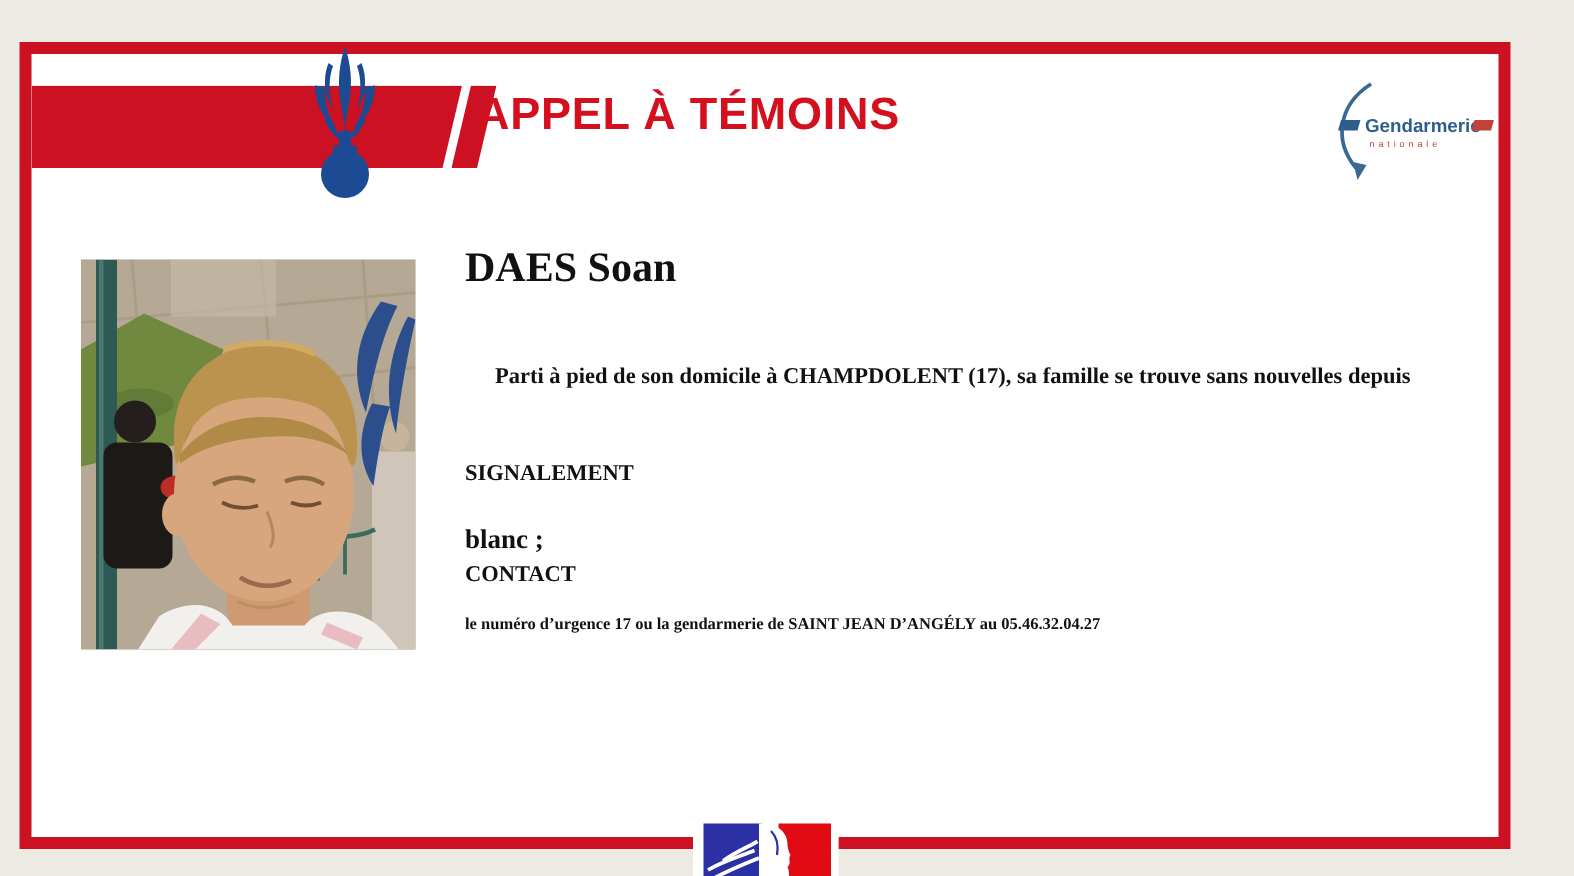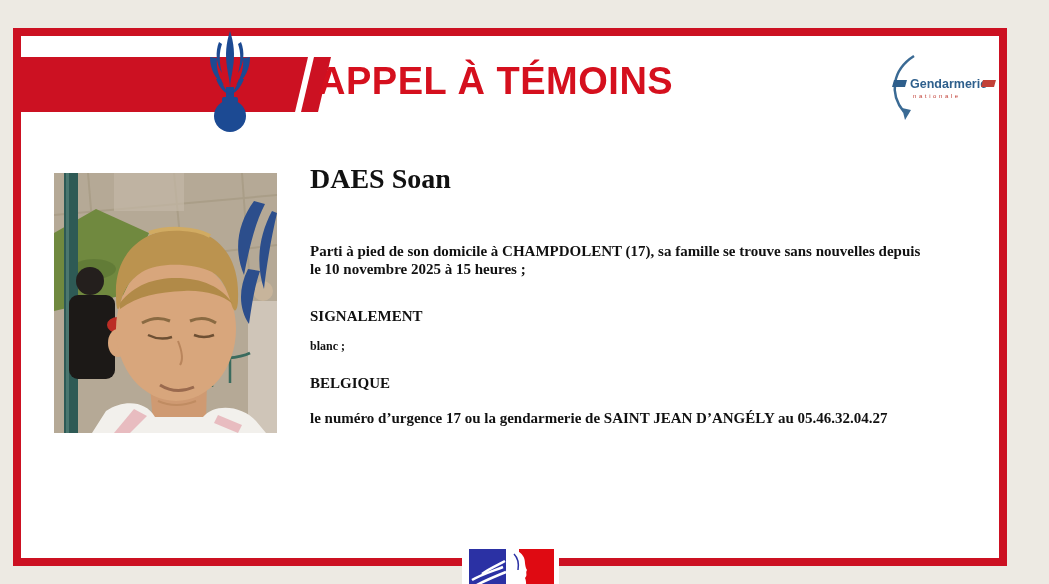--- a/index.html
+++ b/index.html
@@ -19,41 +19,41 @@
     clip-path:polygon(0 0,100% 0,calc(100% - 13px) 100%,0 100%);
   }
   .banner-slash{
     position:absolute;left:301px;top:57px;width:31px;height:55px;
     background:#cc1122;
     clip-path:polygon(13px 0,30px 0,17px 100%,0 100%);
   }
   .flame{position:absolute;left:203px;top:29px;width:55px;height:105px;}
   .title{
     position:absolute;left:318px;top:60px;
-    font-size:38px;font-weight:bold;color:#d5101e;letter-spacing:.5px;
+    font-size:30px;font-weight:bold;color:#d5101e;letter-spacing:.5px;
     white-space:nowrap;
   }
   .gn-logo{position:absolute;left:884px;top:50px;width:114px;height:80px;}
   .photo{
     position:absolute;left:54px;top:173px;width:223px;height:260px;
     overflow:hidden;background:#b3a795;
   }
   .textcol{position:absolute;left:0;top:0;width:910px;height:584px;
     font-family:"Liberation Serif",serif;font-weight:bold;color:#111;}
   .textcol > div{position:absolute;left:310px;white-space:nowrap;}
   .t-name{top:163px;font-size:28px;}
   .t-birth{top:193px;font-size:15px;}
-  .t-d1{top:243px;font-size:15px;}
+  .t-d1{top:243px;font-size:15px;margin-left:20px;}
   .t-d2{top:261px;font-size:15px;}
   .t-sh{top:308px;font-size:15px;}
   .t-s1{top:329px;font-size:15px;}
-  .t-s2{top:339px;font-size:12px;}
+  .t-s2{top:349px;font-size:18px;}
   .t-ch{top:375px;font-size:15px;}
   .t-c1{top:392px;font-size:15px;}
-  .t-c2{top:410px;font-size:15px;}
+  .t-c2{top:410px;font-size:11px;}
   .marianne{
     position:absolute;left:462px;top:544px;width:97px;height:46px;
     background:#ffffff;
   }
 </style>
 </head>
 <body>
 
 <div class="frame"></div>
 
@@ -135,24 +135,23 @@
     <path d="M140,162 q10,4 20,0" stroke="#6d4f33" stroke-width="2.5" fill="none"></path>
     <path d="M124,168 C128,178 130,186 126,192" stroke="#b9855c" stroke-width="2" fill="none"></path>
     <path d="M106,212 q16,10 34,2" stroke="#9a6a4e" stroke-width="3" fill="none"></path>
     <path d="M104,228 q18,8 38,0" stroke="#c08c62" stroke-width="2" fill="none"></path>
   </svg>
 </div>
 
 <div class="textcol">
   <div class="t-name">DAES Soan</div>
   <div class="t-d1">Parti à pied de son domicile à CHAMPDOLENT (17), sa famille se trouve sans nouvelles depuis</div>
-  <div class="t-d2">le 10 novembre 2025 à 15 heures ;</div>
   <div class="t-sh">SIGNALEMENT</div>
   <div class="t-s2">blanc ;</div>
-  <div class="t-ch">BELGIQUE</div>
+  <div class="t-ch">CONTACT</div>
   <div class="t-c2">le numéro d’urgence 17 ou la gendarmerie de SAINT JEAN D’ANGÉLY au 05.46.32.04.27</div>
 </div>
 
 <div class="marianne">
   <svg width="97" height="46" viewBox="0 0 97 46">
     <rect width="97" height="46" fill="#ffffff"></rect>
     <rect x="7" y="5" width="39" height="41" fill="#2b31a4"></rect>
     <rect x="57" y="5" width="35" height="41" fill="#df0a12"></rect>
     <g stroke="#ffffff" stroke-width="2.5" fill="none">
       <path d="M10,36 C20,30 31,27 41,23"></path>

